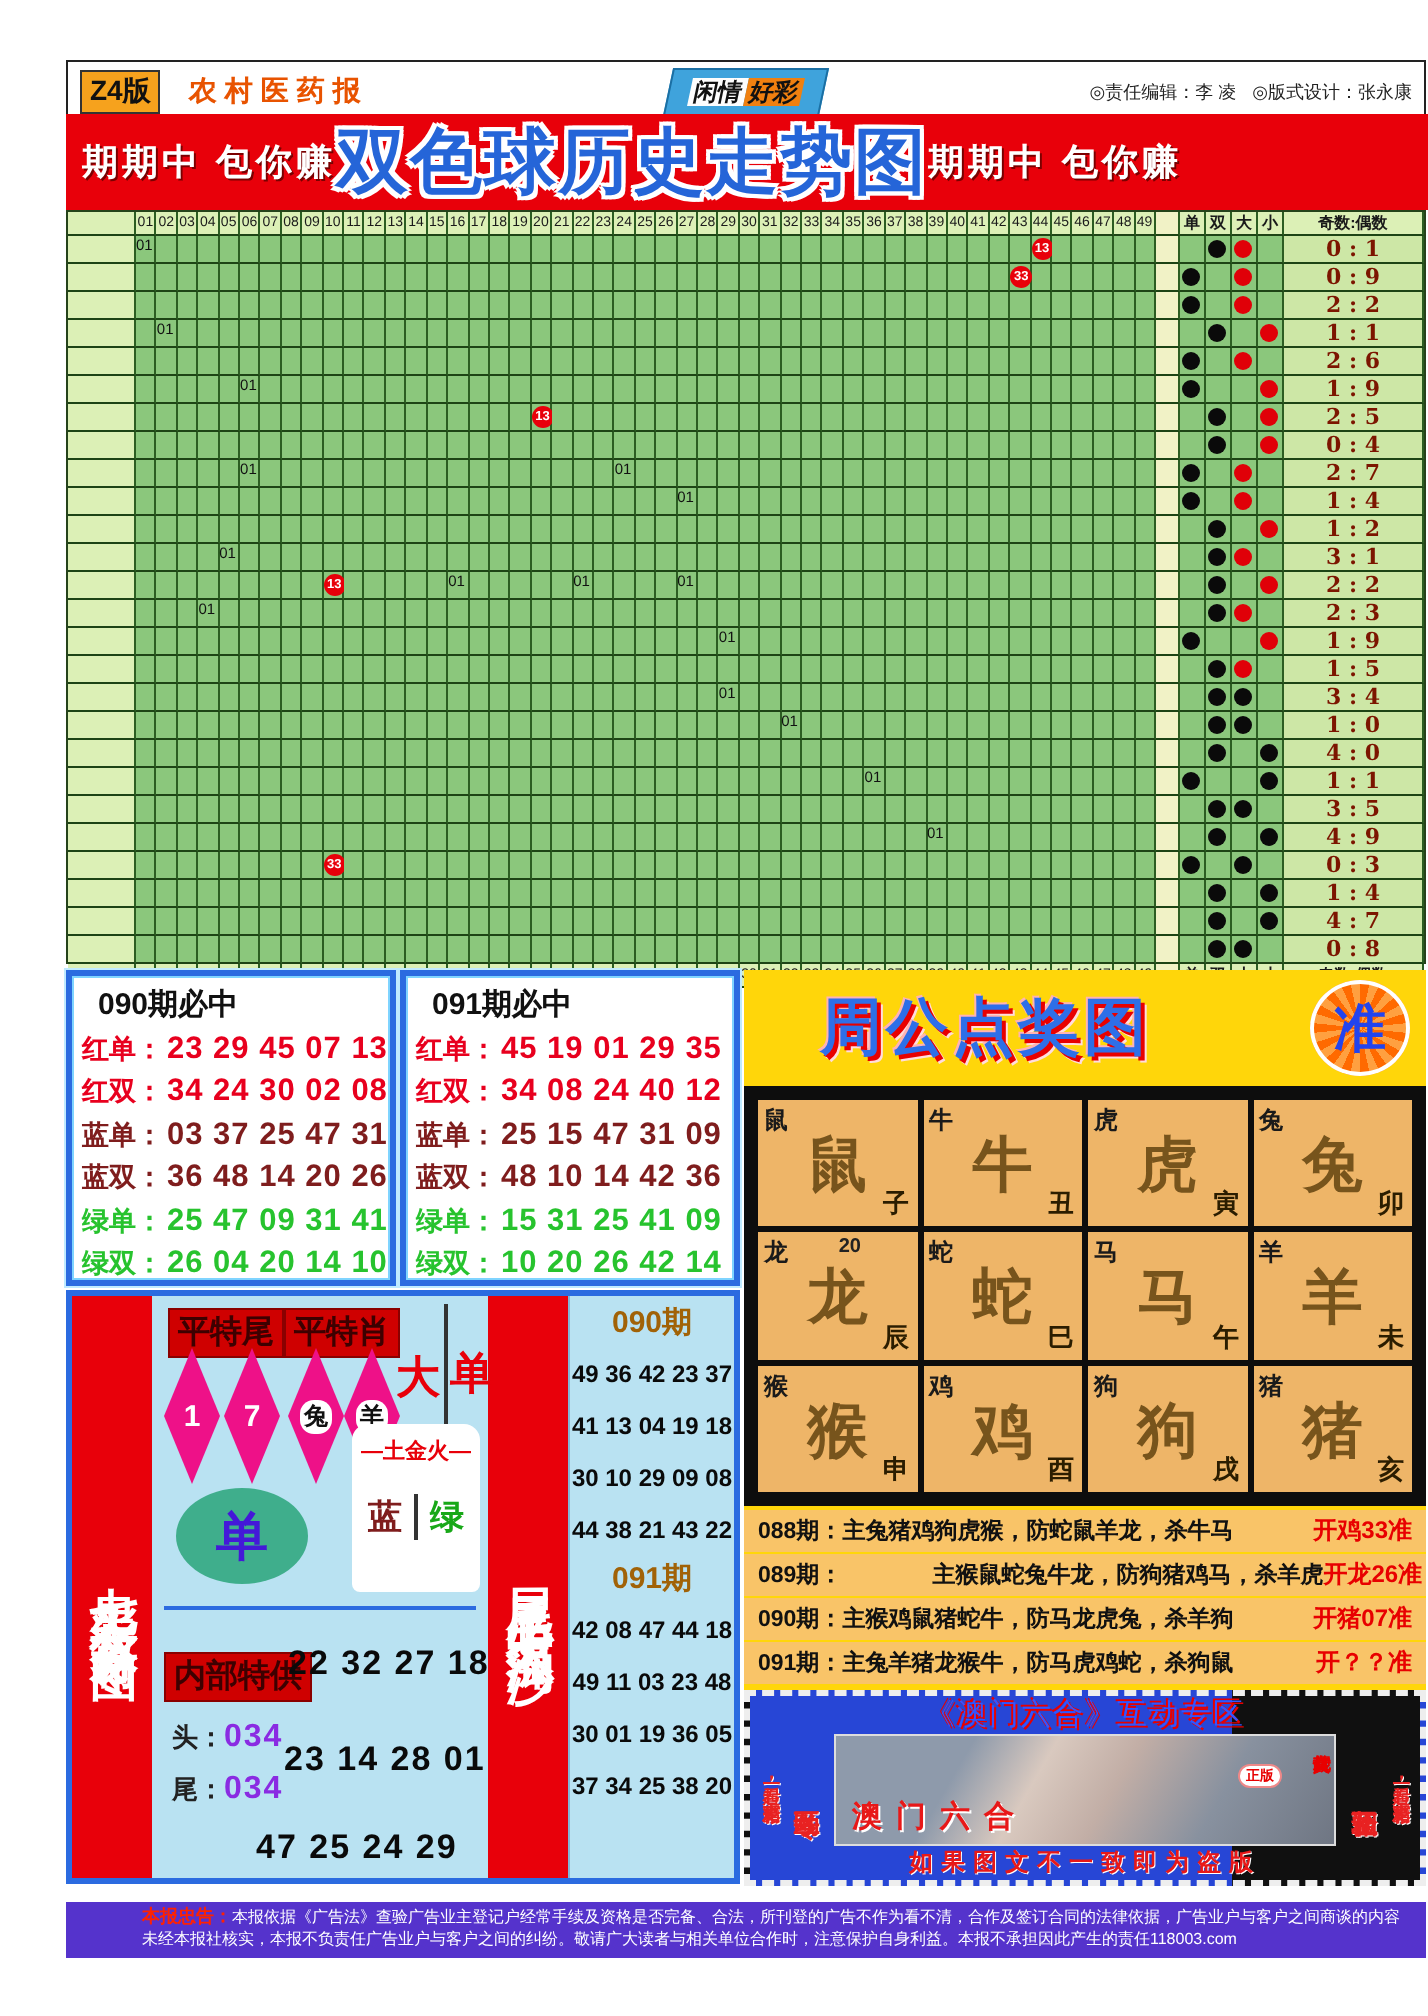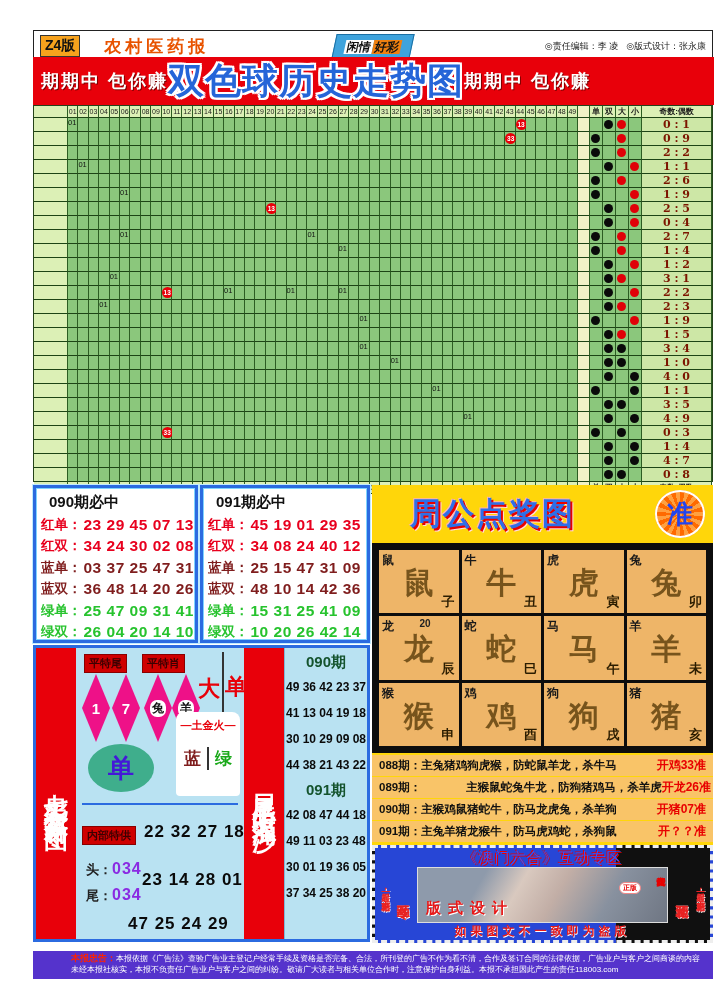--- a/index.html
+++ b/index.html
@@ -5,22 +5,22 @@
   * { margin:0; padding:0; box-sizing:border-box; }
   body { width:714px; height:1008px; background:#fff; position:relative;
          font-family:"Liberation Sans","DejaVu Sans",sans-serif; overflow:hidden; }
   #page { position:absolute; left:33px; top:30px; width:680px; height:950px; }
 
   
   #masthead { position:absolute; left:0; top:0; width:680px; height:32px;
     border:1px solid #222; background:#fff; display:flex; align-items:center; padding:0 6px; }
   .edition-box { background:#f6a21d; color:#111; font-weight:bold; font-size:14px;
     padding:1px 4px; border:1px solid #333; }
-  .paper-name { color:#e85300; font-weight:bold; font-size:17px; letter-spacing:4px;
-    margin-left:24px; font-family:"DejaVu Serif",serif; }
+  .paper-name { color:#e85300; font-weight:bold; font-size:14px; letter-spacing:4px;
+    margin-left:14px; font-family:"DejaVu Serif",serif; }
   .column-wrap { position:absolute; left:50%; transform:translateX(-50%) skewX(-12deg);
     background:#3fa3dc; padding:2px 10px; border:1px solid #1b6fa3; }
   .column-wrap .c1 { background:#fdfdfd; color:#111; font-weight:bold; font-size:12px; padding:0 2px;}
   .column-wrap .c2 { background:#f08010; color:#111; font-weight:bold; font-size:12px; padding:0 2px;}
   .editors { margin-left:auto; font-size:9px; color:#222; display:flex; gap:8px; }
 
   
   #banner { position:absolute; left:0; top:27px; width:688px; height:48px; background:#e8000a;
     display:flex; align-items:center; justify-content:flex-start; padding:0 8px; }
   .slogan { color:#fff; font-weight:bold; font-size:18px; letter-spacing:2px;
@@ -111,21 +111,21 @@
   .mc-bottom { height:17px; line-height:17px; text-align:center; color:#e81818; font-size:12px;
     font-weight:bold; letter-spacing:4px; text-shadow:0.5px 0.5px 0 #fff; white-space:nowrap; }
 
   
   #bottomleft { position:absolute; left:0; top:615px; width:337px; height:297px;
     border:3px solid #2b6be0; background:#b9e2f2; display:flex; }
   .strip { width:40px; background:#e8000a; display:flex; align-items:center; justify-content:center; }
   .strip .vtext2 { writing-mode:vertical-rl; text-orientation:upright; color:#fff; font-weight:bold;
     font-size:24px; letter-spacing:5px; line-height:1; }
   #ql-main { width:168px; position:relative; background:#b9e2f2; }
-  .tag { position:absolute; background:#cf0000; color:#3d0000; font-size:11px; font-weight:bold;
+  .tag { position:absolute; background:#cf0000; color:#3d0000; font-size:16px; font-weight:bold;
     padding:1px 4px; border:1px solid #8a0000; white-space:nowrap; }
   .diamond { position:absolute; width:28px; height:68px; background:#ee1188;
     clip-path:polygon(50% 0,100% 50%,50% 100%,0 50%); display:flex; align-items:center; justify-content:center; }
   .diamond .dnum { color:#fff; font-weight:bold; font-size:15px; }
   .diamond .dpill { background:#fff; border-radius:7px; padding:0 2px; color:#111;
     font-weight:bold; font-size:12px; }
   .big-char { position:absolute; color:#e8000a; font-size:22px; font-weight:bold; }
   .vline { position:absolute; width:2px; background:#333; }
   .whitebox { position:absolute; left:100px; top:64px; width:64px; height:84px; background:#fff;
     border-radius:8px 8px 4px 4px; text-align:center; }
@@ -134,21 +134,21 @@
   .wb-div { width:2px; background:#333; }
   .ellipse { position:absolute; left:12px; top:96px; width:66px; height:48px; background:#3fae8c;
     border-radius:50%; display:flex; align-items:center; justify-content:center; }
   .ellipse span { color:#4418d8; font-size:26px; font-weight:bold; }
   .hr-blue { position:absolute; left:6px; top:155px; width:156px; height:2px; background:#2b6be0; }
   .bignums { position:absolute; color:#0a0a0a; font-weight:bold; font-size:17px; letter-spacing:1px;
     white-space:nowrap; }
   .ht-label { position:absolute; color:#222; font-weight:bold; font-size:13px; }
   .ht-label b { color:#8a2be2; font-size:16px; letter-spacing:1px; }
   #ql-nums { flex:1; background:#b9e2f2; border-left:1px solid #7fb8d8; padding-top:2px; text-align:center; }
-  .iss-title { color:#14532d; font-size:15px; font-weight:bold; line-height:24px; }
+  .iss-title { color:#a16207; font-size:15px; font-weight:bold; line-height:24px; }
   .iss-line { color:#0a0a0a; font-size:12px; font-weight:bold; line-height:26px; white-space:nowrap; }
 
   
   #disclaimer { position:absolute; left:0; top:921px; width:680px; height:28px; background:#5533cc;
     color:#fff; font-size:8px; line-height:11px; padding:2px 10px 0 38px; }
   #disclaimer .lab { color:#ff2200; font-weight:bold; font-size:9px; }
 </style>
 </head>
 <body>
 
@@ -2035,21 +2035,21 @@
         </div>
       </div>
   </div>
 
   <div id="macau">
     <div class="mc-title">《澳门六合》互动专区</div>
     <div class="mc-row">
       <span class="vtext v-small">一起看，更精彩！</span>
       <span class="vtext v-big">互动专区</span>
       <span class="mc-photo">
-        <span class="photo-title">版式设计</span>
+        <span class="photo-title">澳门六合</span>
         <span class="photo-side">靓女传真</span>
         <span class="photo-badge">正版</span>
       </span>
       <span class="vtext v-big">互相验证</span>
       <span class="vtext v-small">一起看，更精彩！</span>
     </div>
     <div class="mc-bottom">如果图文不一致即为盗版</div>
   </div>
 
   <div id="bottomleft">

